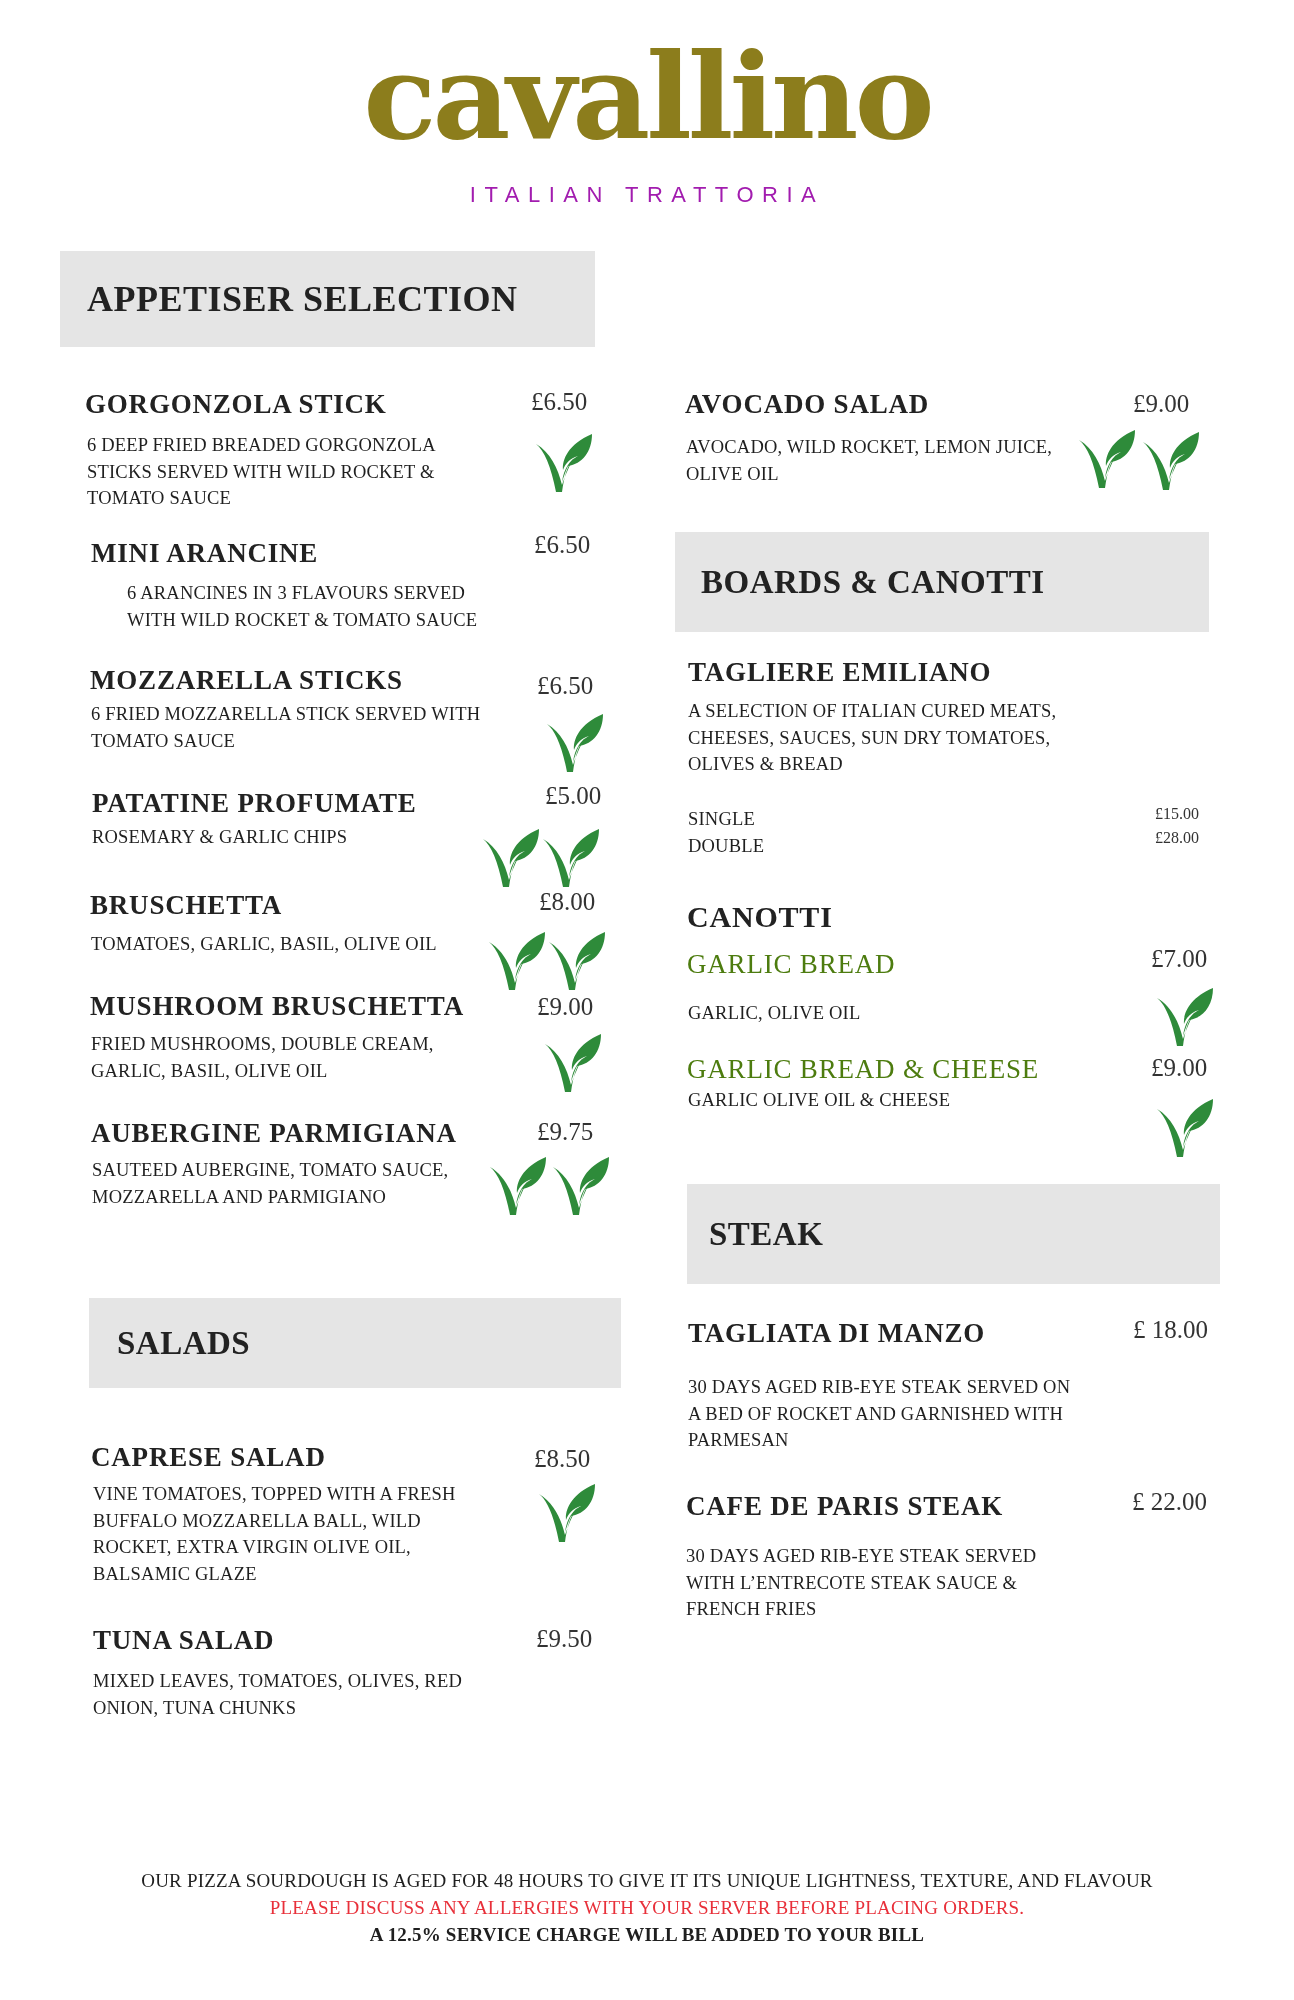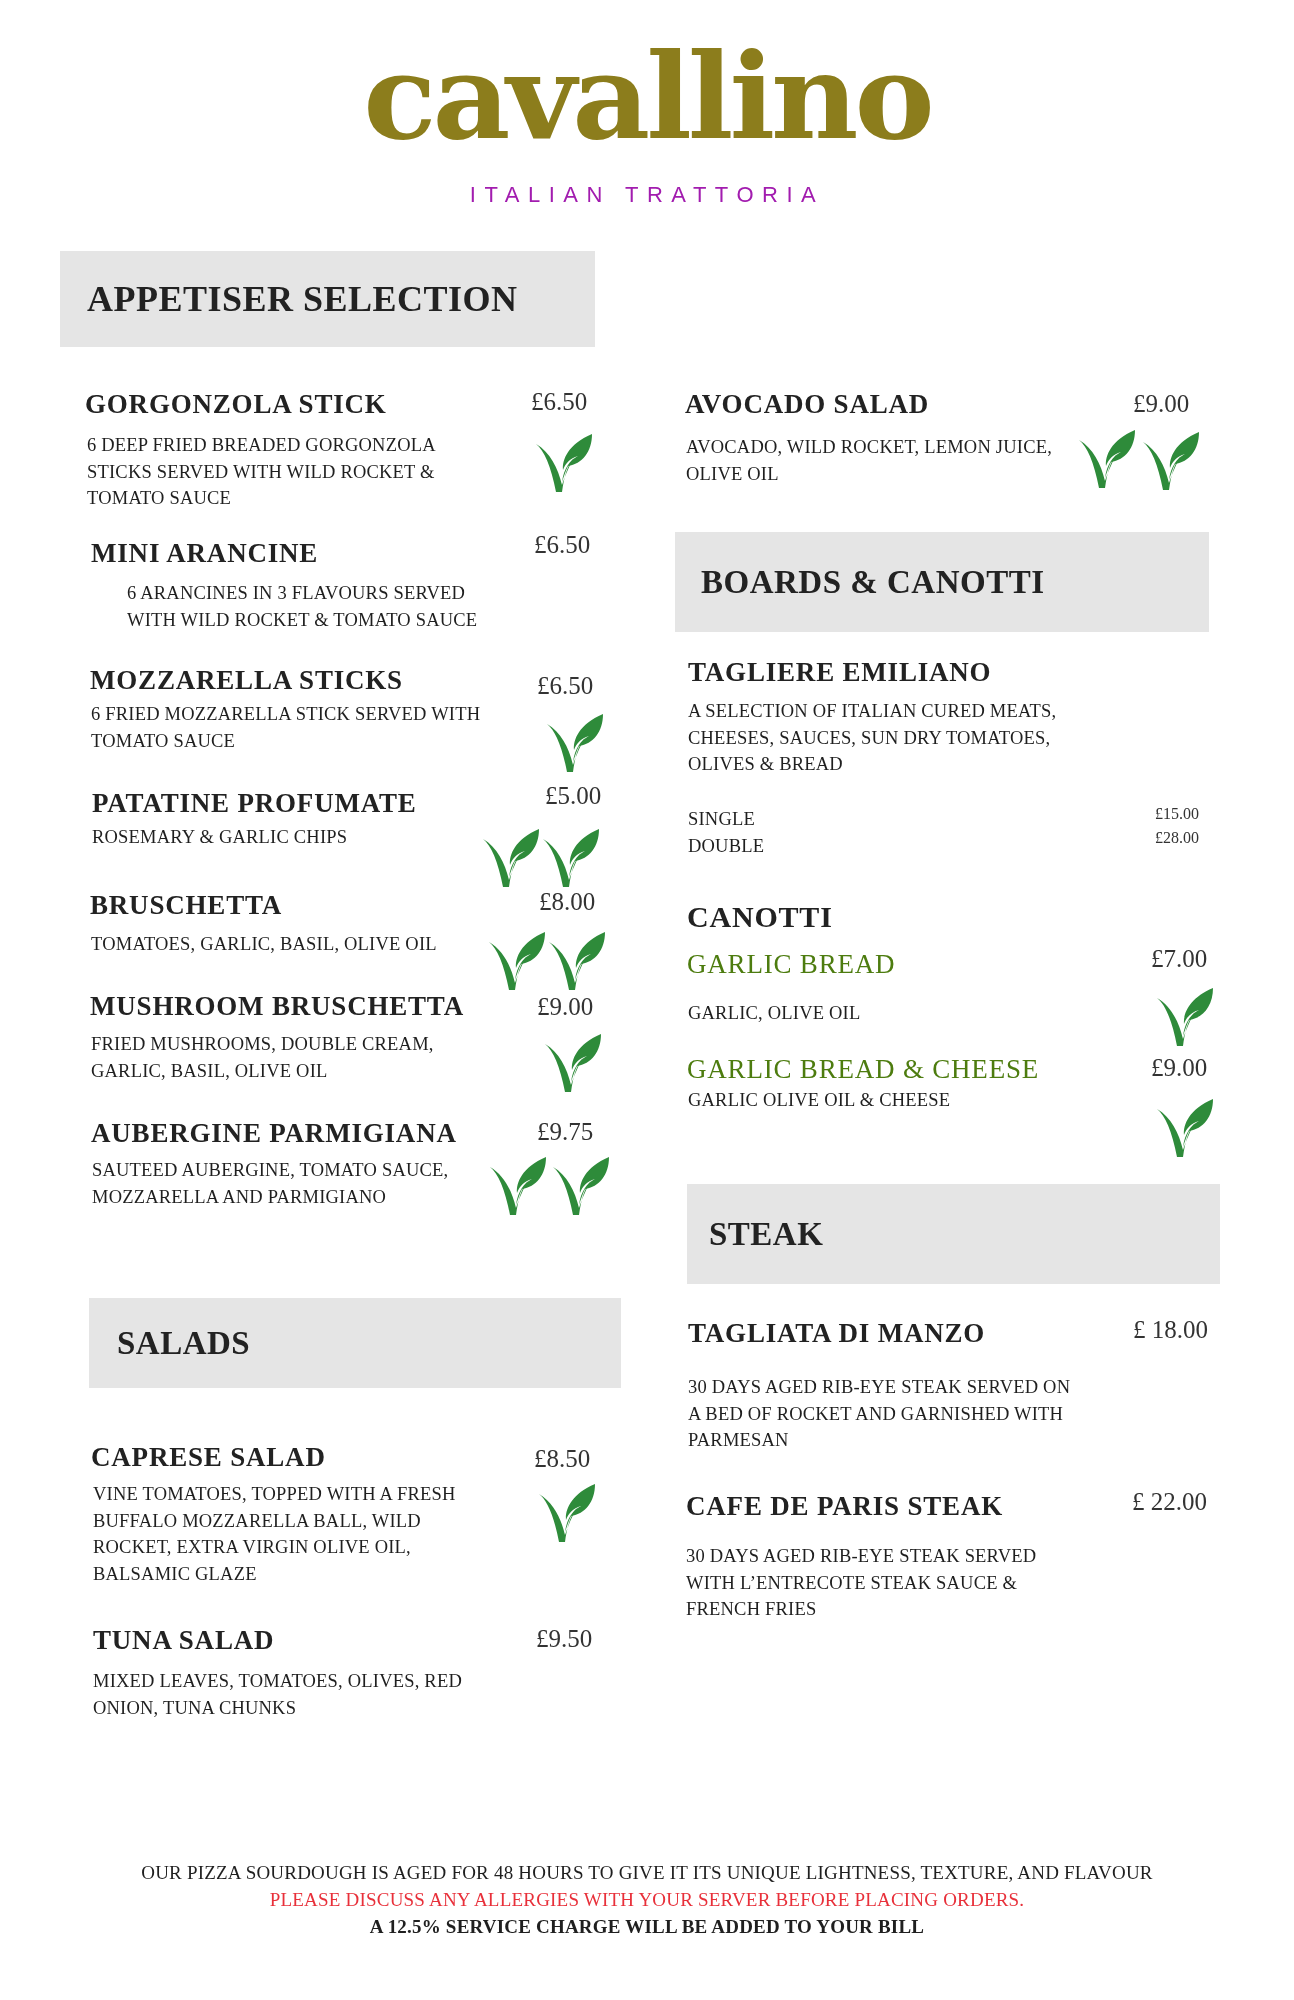--- a/index.html
+++ b/index.html
@@ -29,21 +29,21 @@
     font-weight: bold; font-size: 27px; letter-spacing: 0.8px; color: #222; white-space: nowrap;
   }
   .item-name.light { font-weight: normal; color: #4d7c0f; }
   .item-desc {
     font-size: 18.5px; line-height: 26.5px; color: #1f1f1f; letter-spacing: 0.2px;
   }
   .price { font-size: 25px; color: #333; white-space: nowrap; }
   .price.small { font-size: 16px; line-height: 24px; }
   .veg { width: 62px; height: 64px; }
   .veg svg { width: 100%; height: 100%; display: block; }
-  .footer-line { left: 0; width: 1294px; text-align: center; font-size: 19px; letter-spacing: 0.2px; }
+  .footer-line { left: 0; width: 1294px; text-align: center; font-size: 19px; letter-spacing: 0.2px; margin-top: 8px; }
   .footer-red { color: #e8303a; }
   .footer-bold { font-weight: bold; }
 </style>
 </head>
 <body>
 
 <svg width="0" height="0" style="position:absolute">
   <defs>
     <symbol id="vegan-v" viewBox="0 0 60 64">
       <path d="M2 14 C 10 20, 17 36, 22 62 L 28 62 C 30 46, 34 34, 40 28 C 36 34, 31 46, 28 55 C 24 38, 16 22, 2 14 Z" fill="#2e8b3a"></path>

